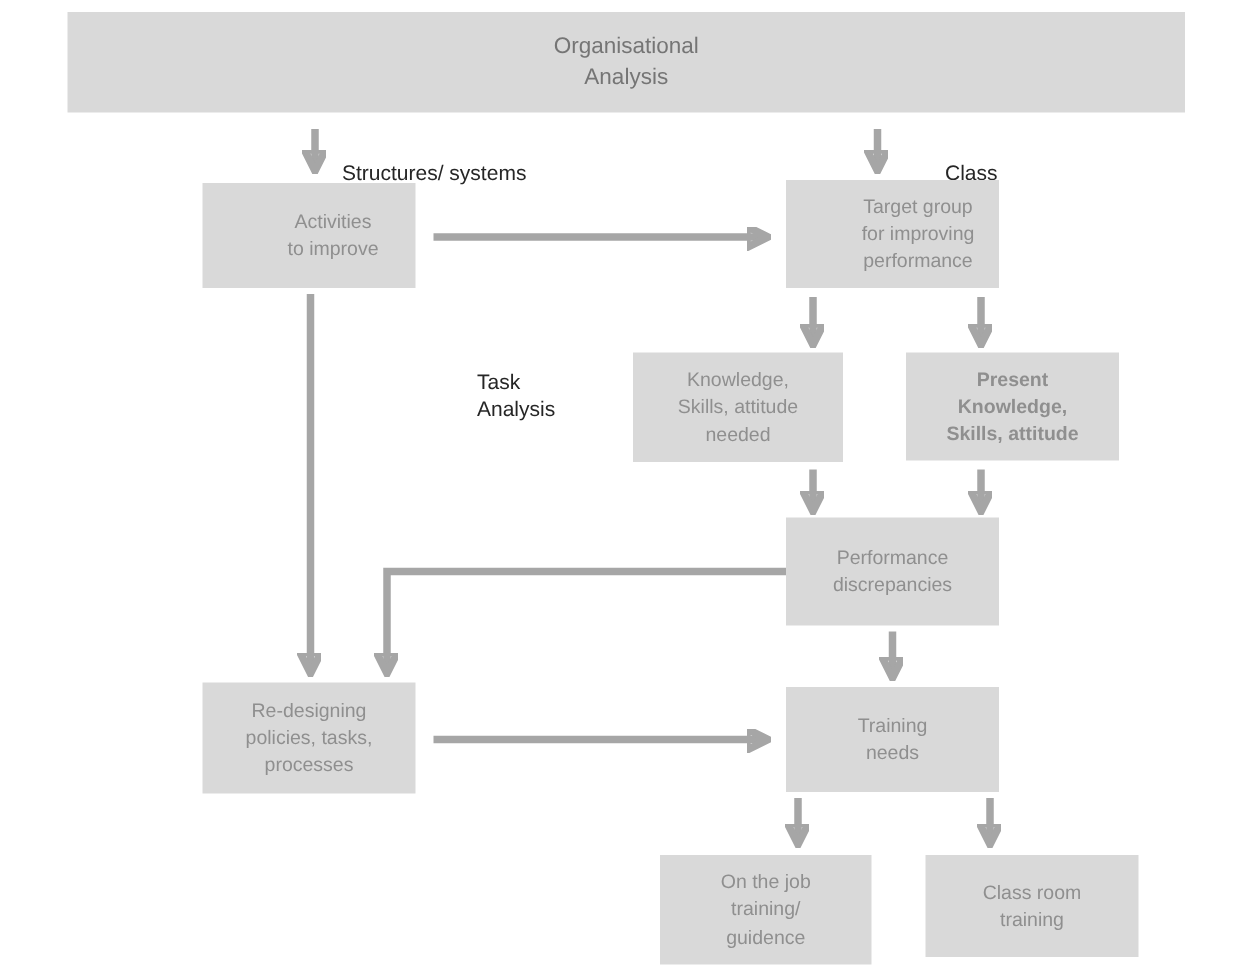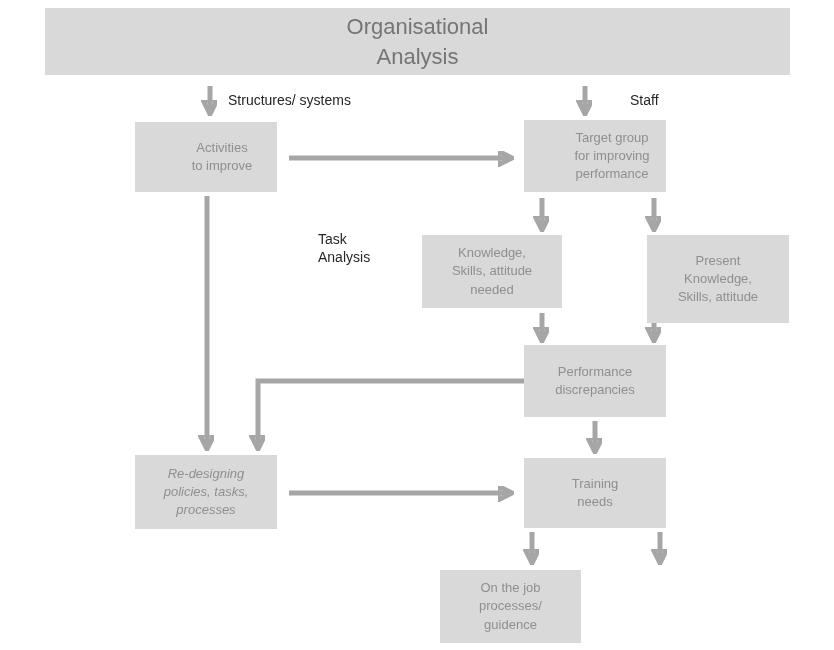--- a/index.html
+++ b/index.html
@@ -25,21 +25,21 @@
     stroke-width: 5;
     fill: none;
   }
 
   .title-box {
     position: absolute;
     left: 45px; top: 8px;
     width: 745px; height: 67px;
     background: #d9d9d9;
     color: #757575;
-    font-size: 22px;
+    font-size: 15px;
     line-height: 1.35;
     display: flex;
     align-items: center;
     justify-content: center;
     text-align: center;
     white-space: pre-line;
   }
 
   .box {
     position: absolute;
@@ -53,30 +53,31 @@
     text-align: center;
     white-space: pre-line;
   }
 
   .flabel {
     position: absolute;
     color: #262626;
     font-size: 14px;
     line-height: 1.3;
     white-space: pre-line;
+    margin-top: 15px;
   }
   .flabel.centered { text-align: left; }
 
   
   .b-activities   { left:135px; top:122px; width:142px; height:70px;padding-left:32px; }
   .b-target       { left:524px; top:120px; width:142px; height:72px;padding-left:34px; }
   .b-knowledge    { left:422px; top:235px; width:140px; height:73px; }
-  .b-present      { left:647px; top:235px; width:142px; height:88px; }
+  .b-present      { left:604px; top:235px; width:142px; height:72px;font-weight:bold; }
   .b-performance  { left:524px; top:345px; width:142px; height:72px; }
-  .b-redesign     { left:135px; top:455px; width:142px; height:74px;font-style:italic; }
+  .b-redesign     { left:135px; top:455px; width:142px; height:74px; }
   .b-training     { left:524px; top:458px; width:142px; height:70px; }
   .b-onjob        { left:440px; top:570px; width:141px; height:73px; }
   .b-classroom    { left:617px; top:570px; width:142px; height:68px; }
 
   
   .l-structures   { left:228px; top:91px; }
   .l-staff        { left:630px; top:91px; }
   .l-task         { left:318px; top:230px; width:90px; }
   .l-determining  { left:300px; top:566px; width:124px; }
 </style>
@@ -105,21 +106,21 @@
     <line x1="289" y1="493" x2="509" y2="493" marker-end="url(#ah)"></line>
     <line x1="532" y1="532" x2="532" y2="560" marker-end="url(#ah)"></line>
     <line x1="660" y1="532" x2="660" y2="560" marker-end="url(#ah)"></line>
   </svg>
 
   <div class="title-box">Organisational
 Analysis</div>
 
   <div class="flabel l-structures">Structures/ systems</div>
 
-  <div class="flabel l-staff">Staff</div>
+  <div class="flabel l-staff">Class</div>
 
   <div class="box b-activities">Activities
 to improve</div>
 
   <div class="box b-target">Target group
 for improving
 performance</div>
 
   <div class="flabel centered l-task">Task
 Analysis</div>
@@ -137,17 +138,19 @@
 
   <div class="box b-redesign">Re-designing
 policies, tasks,
 processes</div>
 
   <div class="box b-training">Training
 needs</div>
 
 
   <div class="box b-onjob">On the job
-processes/
+training/
 guidence</div>
 
+  <div class="box b-classroom">Class room
+training</div>
 
 </div>
 
 </body></html>

